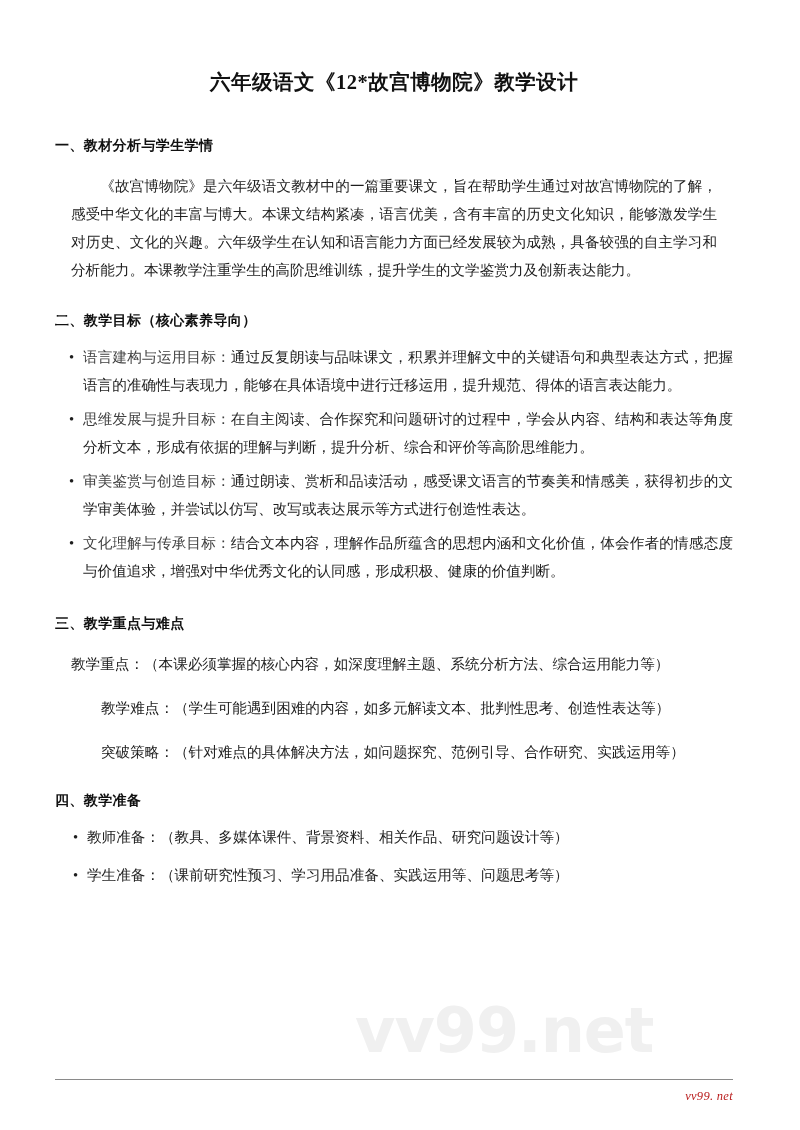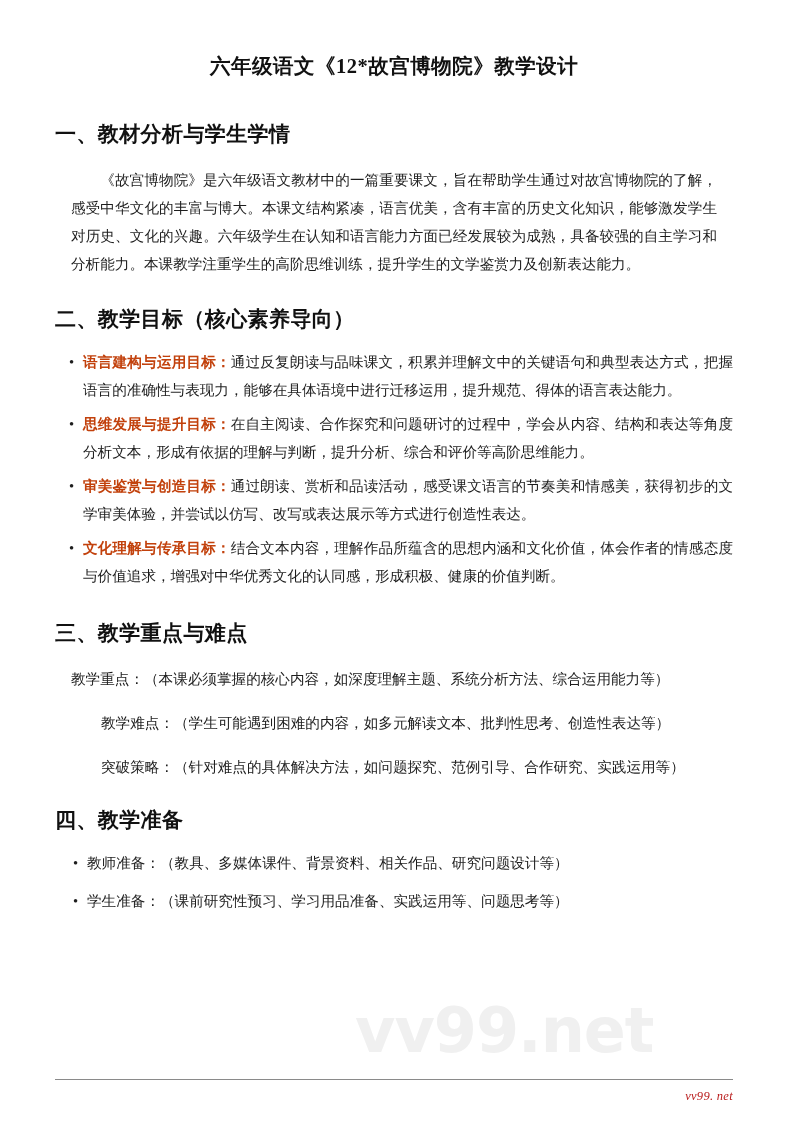--- a/index.html
+++ b/index.html
@@ -14,21 +14,21 @@
     color: #1a1a1a;
     position: relative;
     overflow: hidden;
   }
 
   .page {
     position: relative;
     width: 788px;
     height: 1130px;
     box-sizing: border-box;
-    padding: 0 55px;
+    padding: 16px 55px;
   }
 
   
   .watermark {
     position: absolute;
     left: 355px;
     top: 994px;
     font-family: "DejaVu Sans", "Liberation Sans", sans-serif;
     font-size: 62px;
     font-weight: 700;
@@ -52,21 +52,21 @@
     font-size: 20.5px;
     font-weight: 700;
     letter-spacing: 0.5px;
     color: #111;
     margin: 0 0 38px 0;
     line-height: 1.4;
   }
 
   
   .section-heading {
-    font-size: 21px;
+    font-size: 14px;
     font-weight: 700;
     color: #111;
     margin: 0 0 12px 0;
     letter-spacing: 0.4px;
     line-height: 1.5;
   }
   .section {
     margin-bottom: 22px;
   }
   .section.sec-analysis { margin-bottom: 26px; }
@@ -112,22 +112,22 @@
   .bullet-item:last-child { margin-bottom: 0; }
   .bullet-item .bullet-dot {
     position: absolute;
     left: 14px;
     top: 0;
     font-size: 14.6px;
     line-height: 1.92;
     color: #1d1d1d;
   }
   .bullet-item .lead {
-    font-weight: 700;
-    color: #c2410c;
+    font-weight: 400;
+    color: #404040;
   }
 
   .bullet-list.prep-list .bullet-item {
     padding-left: 32px;
     margin-bottom: 10px;
   }
   .bullet-list.prep-list .bullet-item .bullet-dot {
     left: 18px;
   }
 

